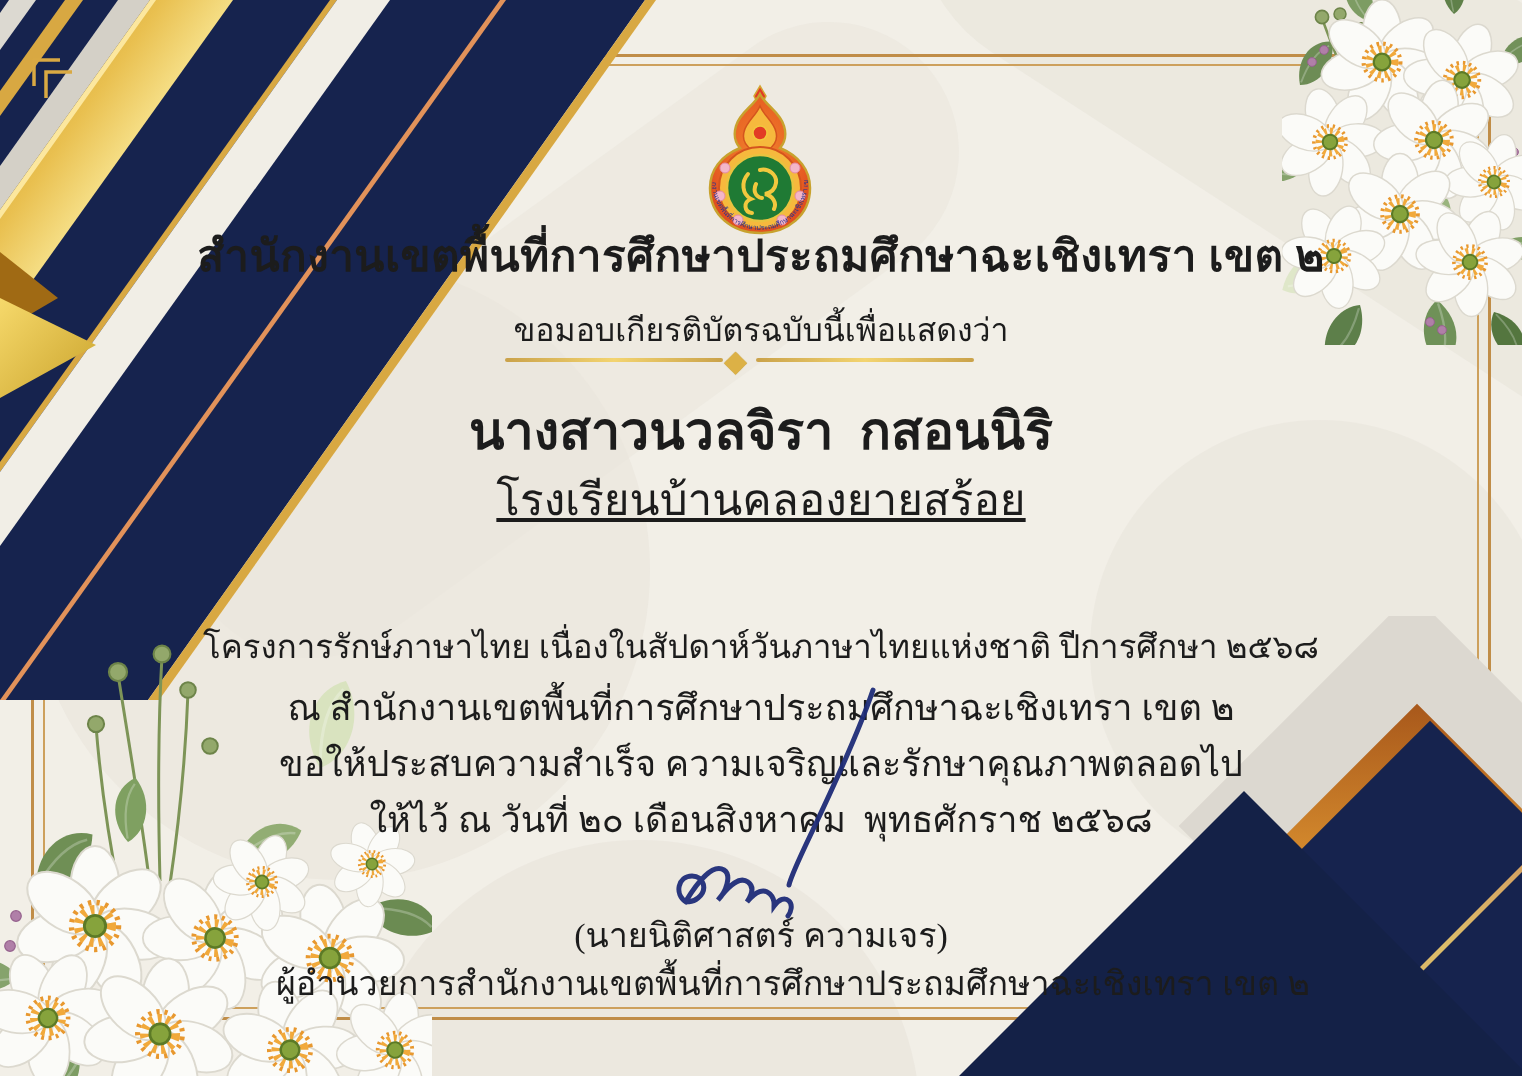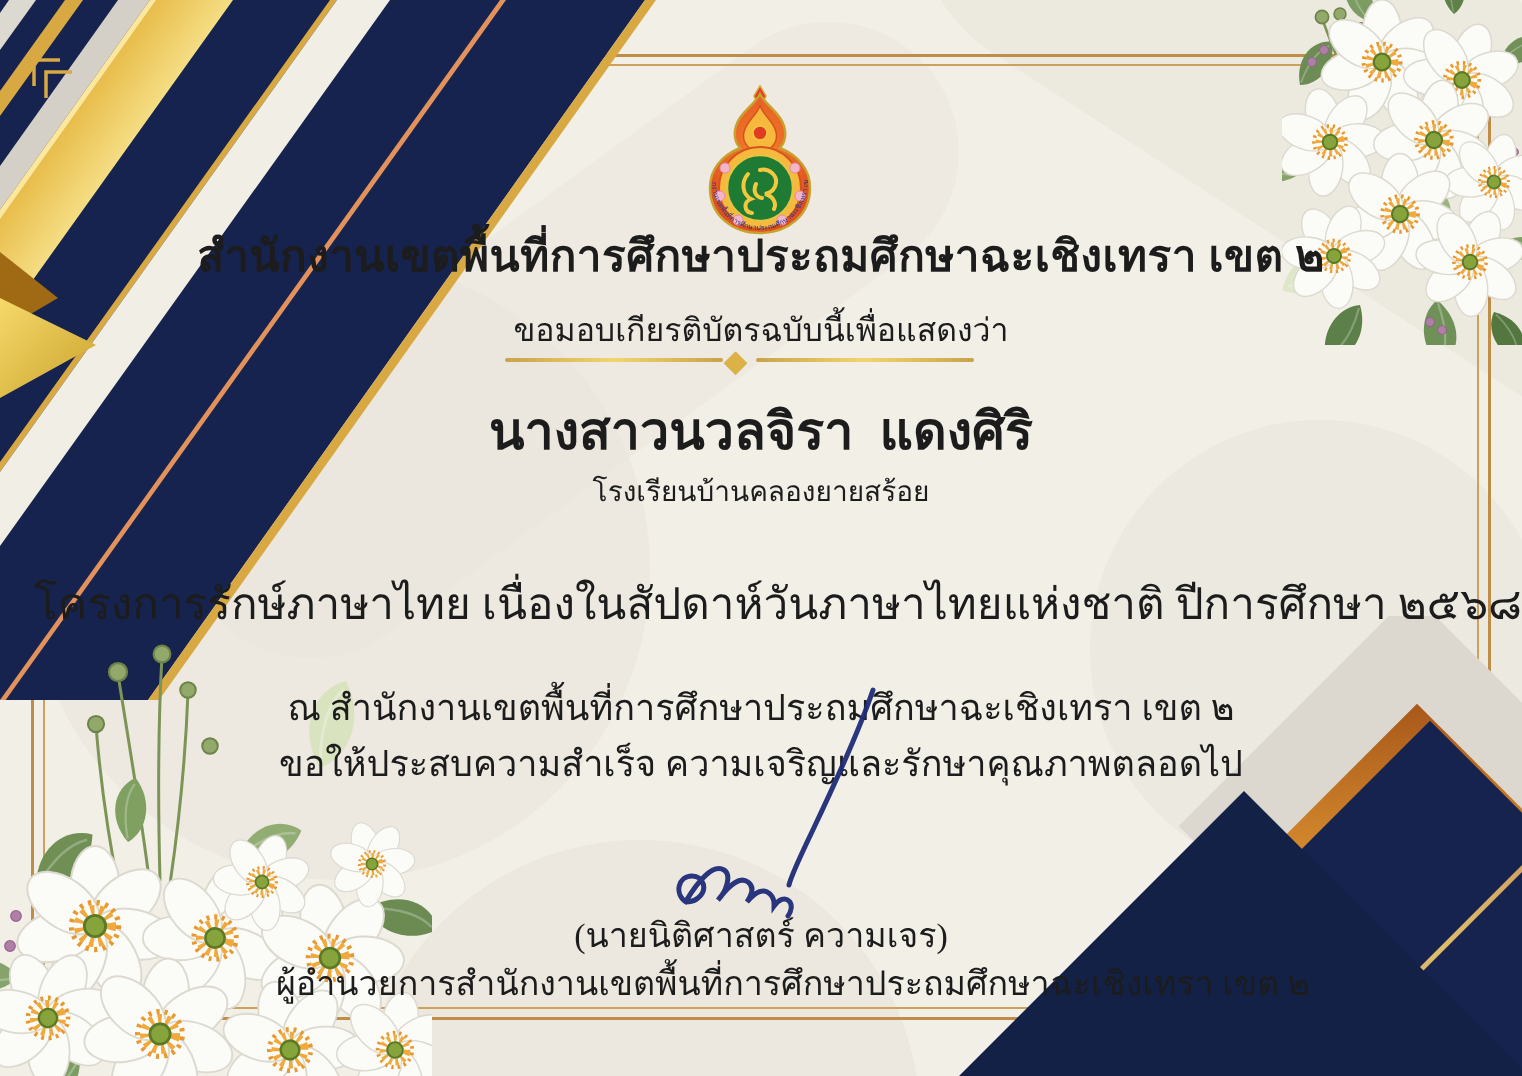--- a/index.html
+++ b/index.html
@@ -46,23 +46,23 @@
   .ref-number{position:absolute; z-index:5; right:210px; top:22px; font-size:30px; color:#17171a;}
   .org-title{top:232px; font-size:44px; font-weight:bold; letter-spacing:.5px;}
   .present-line{top:300px; font-size:32px;margin-top:12px;}
   .divider{position:absolute; z-index:5; left:0; width:100%; top:346px; height:28px;}
   .divider .bar{position:absolute; top:12px; height:4px; width:218px;
         background:linear-gradient(90deg,#caa24a,#f3d470,#caa24a); border-radius:2px;}
   .divider .bar.l{left:505px;} .divider .bar.r{left:756px;}
   .divider .dia{position:absolute; left:724px; top:-3px; font-size:30px; color:#dcb146;
         text-shadow:0 0 1px #b9922e;}
   .recipient-name{top:402px; font-size:52px; font-weight:bold; white-space:pre;}
-  .recipient-school{top:476px; font-size:28px;}
+  .recipient-school{top:476px; font-size:44px;text-decoration:underline;}
   .ach-line1{top:558px; font-size:32px;}
-  .ach-line2{top:580px; font-size:44px;text-align:right;}
+  .ach-line2{top:629px; font-size:33px;}
   .venue-line{top:688px; font-size:36px;}
   .wish-line{top:744px; font-size:36px;}
   .date-line{top:800px; font-size:36px; white-space:pre;}
   .signer-name{top:916px; font-size:34px;}
   .signer-title{top:964px; font-size:34px;padding-left:32px;}
   .logo{position:absolute; z-index:5; left:698px; top:84px;}
   .signature{position:absolute; z-index:6; left:630px; top:686px;}
 </style>
 </head>
 <body>
@@ -248,25 +248,26 @@
 
   <div class="txt org-title">สำนักงานเขตพื้นที่การศึกษาประถมศึกษาฉะเชิงเทรา เขต ๒</div>
   <div class="txt present-line">ขอมอบเกียรติบัตรฉบับนี้เพื่อแสดงว่า</div>
 
   <div class="divider">
     <div class="bar l"></div>
     <span class="dia">◆</span>
     <div class="bar r"></div>
   </div>
 
-  <div class="txt recipient-name">นางสาวนวลจิรา  แดงศิริ</div>
+  <div class="txt recipient-name">นางสาวนวลจิรา  กสอนนิริ</div>
   <div class="txt recipient-school">โรงเรียนบ้านคลองยายสร้อย</div>
   <div class="txt ach-line2">โครงการรักษ์ภาษาไทย เนื่องในสัปดาห์วันภาษาไทยแห่งชาติ ปีการศึกษา ๒๕๖๘</div>
   <div class="txt venue-line">ณ สำนักงานเขตพื้นที่การศึกษาประถมศึกษาฉะเชิงเทรา เขต ๒</div>
   <div class="txt wish-line">ขอให้ประสบความสำเร็จ ความเจริญและรักษาคุณภาพตลอดไป</div>
+  <div class="txt date-line">ให้ไว้ ณ วันที่ ๒๐ เดือนสิงหาคม  พุทธศักราช ๒๕๖๘</div>
 
   <svg class="signature" width="280" height="250" viewBox="0 0 280 250">
     <g fill="none" stroke="#1f2c78" stroke-width="5" stroke-linecap="round" opacity=".95">
       <path d="M243,4 C226,54 198,112 180,150 C170,171 161,190 159,199"></path>
       <path d="M56,216 C44,208 48,190 62,190 C74,190 78,204 68,212 C62,217 54,216 56,215
                C70,192 84,178 94,184 C102,189 96,206 88,214
                C100,198 110,190 118,196 C125,201 121,210 117,216
                C126,205 134,202 140,208 C145,213 144,218 144,220
                C149,213 155,211 159,215 C163,219 161,226 158,230"></path>
     </g>

